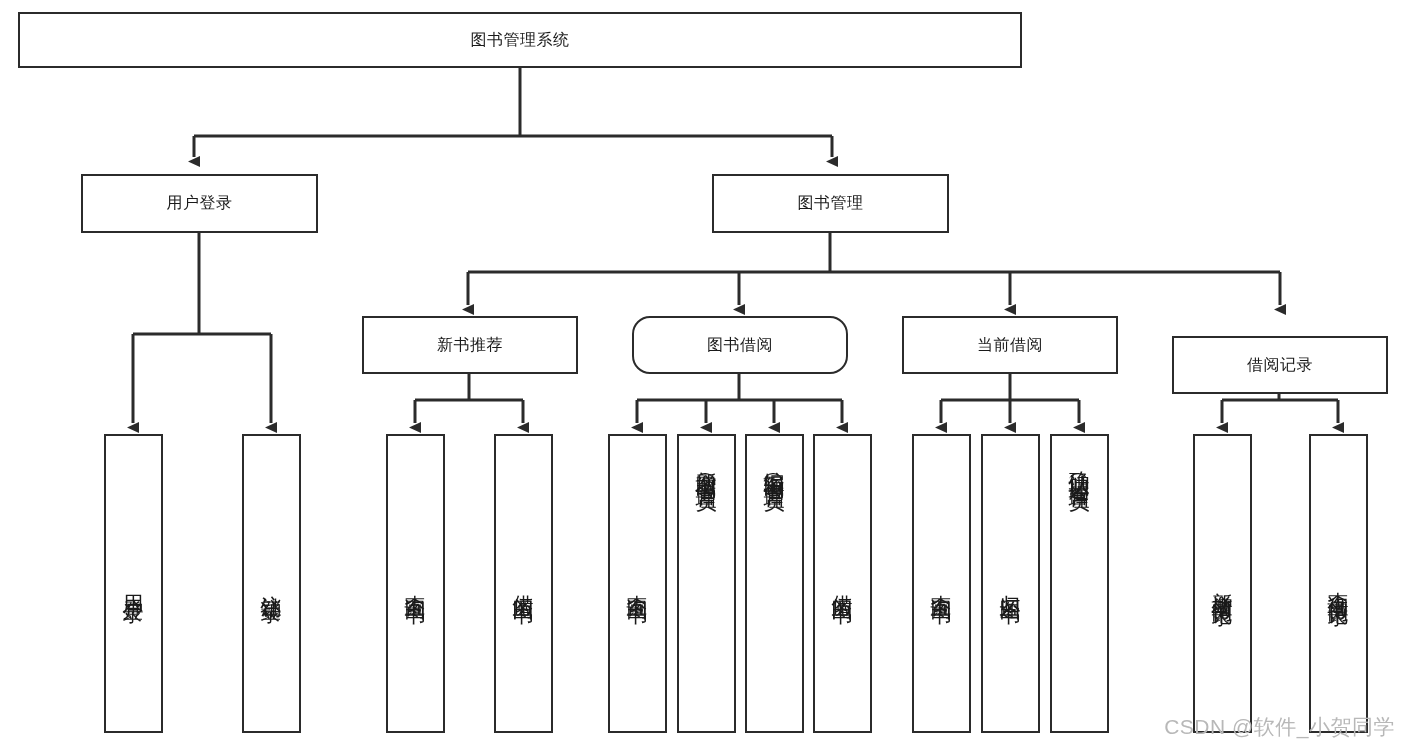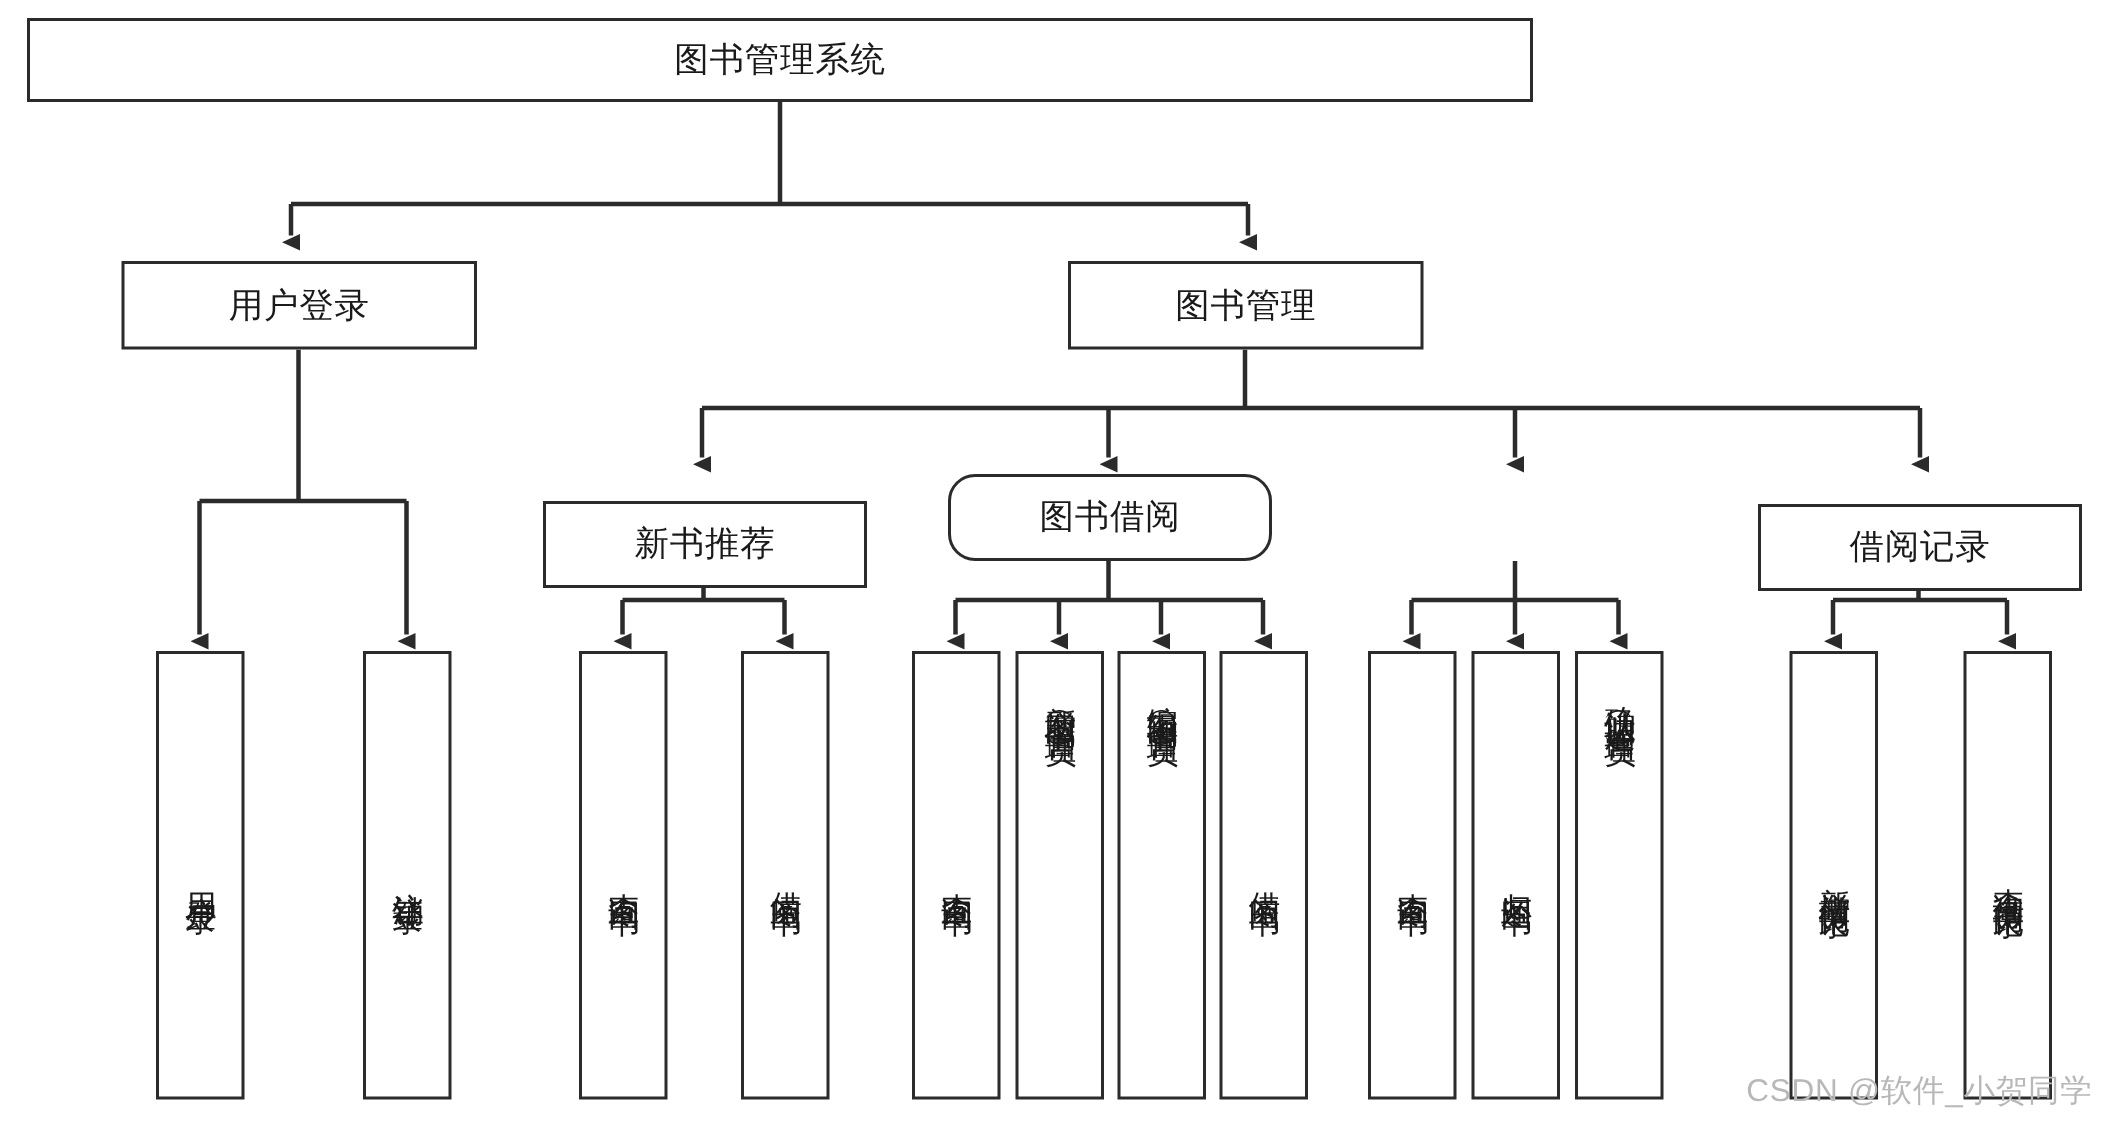--- a/index.html
+++ b/index.html
@@ -29,21 +29,21 @@
     box-sizing: border-box;
     border: 2px solid #2b2b2b;
     background: #ffffff;
     display: flex;
     align-items: center;
     justify-content: center;
     overflow: hidden;
   }
   .node-label {
     color: #1a1a1a;
-    font-size: 23px;
+    font-size: 16px;
     line-height: 1.18;
     letter-spacing: 0.5px;
     white-space: nowrap;
     text-align: center;
   }
   .node-box.vertical {
     align-items: flex-start;
     justify-content: center;
     padding-top: 18px;
   }
@@ -140,28 +140,31 @@
   </div>
 
   <div class="node-box" style="left:81px; top:174px; width:237px; height:59px;">
     <span class="node-label">用户登录</span>
   </div>
 
   <div class="node-box" style="left:712px; top:174px; width:237px; height:59px;">
     <span class="node-label">图书管理</span>
   </div>
 
-  <div class="node-box" style="left:362px; top:334px; width:216px; height:58px;">
+  <div class="node-box" style="left:362px; top:316px; width:216px; height:58px;">
     <span class="node-label">新书推荐</span>
   </div>
 
   <div class="node-box" style="left:632px; top:316px; width:216px; height:58px;border-radius:18px;">
     <span class="node-label">图书借阅</span>
   </div>
 
+  <div class="node-box" style="left:902px; top:316px; width:216px; height:58px;">
+    <span class="node-label">当前借阅</span>
+  </div>
 
   <div class="node-box" style="left:1172px; top:336px; width:216px; height:58px;">
     <span class="node-label">借阅记录</span>
   </div>
 
   <div class="node-box vertical centered" style="left:104px; top:434px; width:59px; height:299px;">
     <span class="node-label">用户登录</span>
   </div>
 
   <div class="node-box vertical centered" style="left:242px; top:434px; width:59px; height:299px;">

